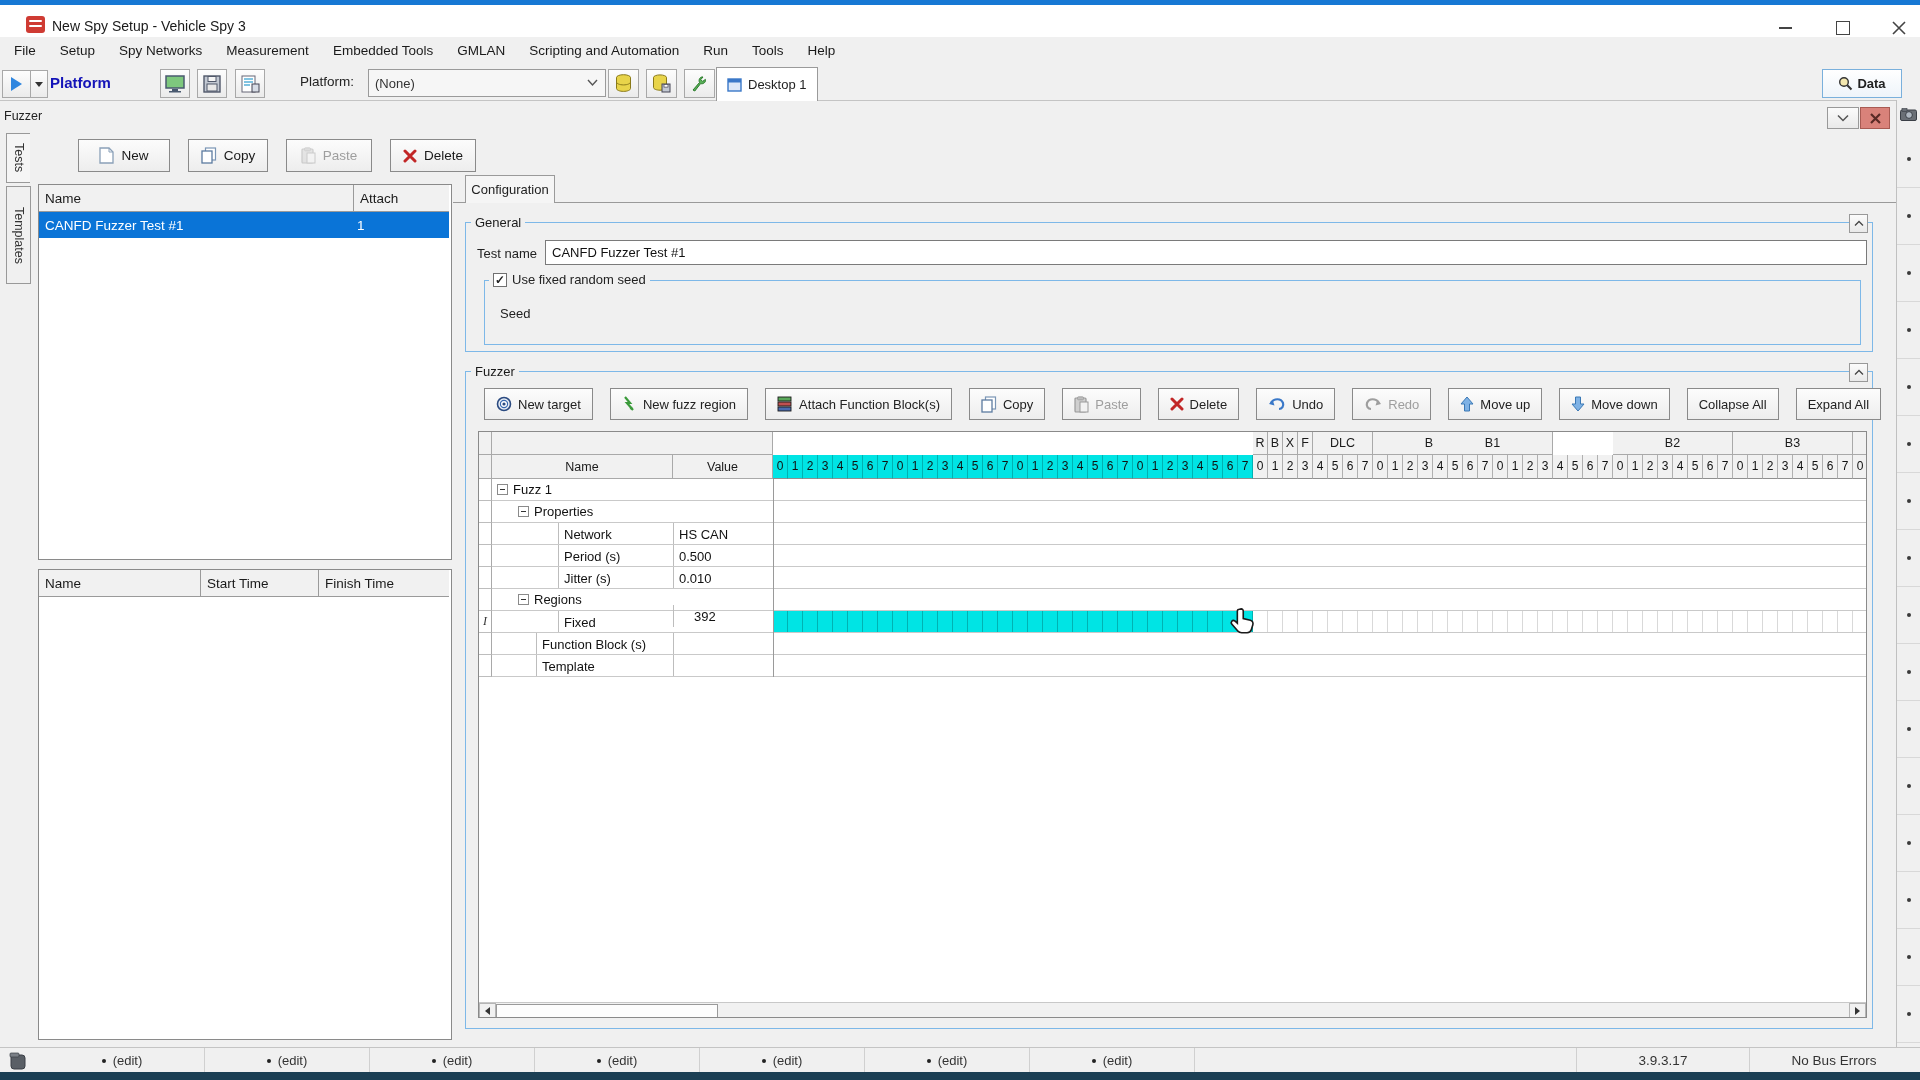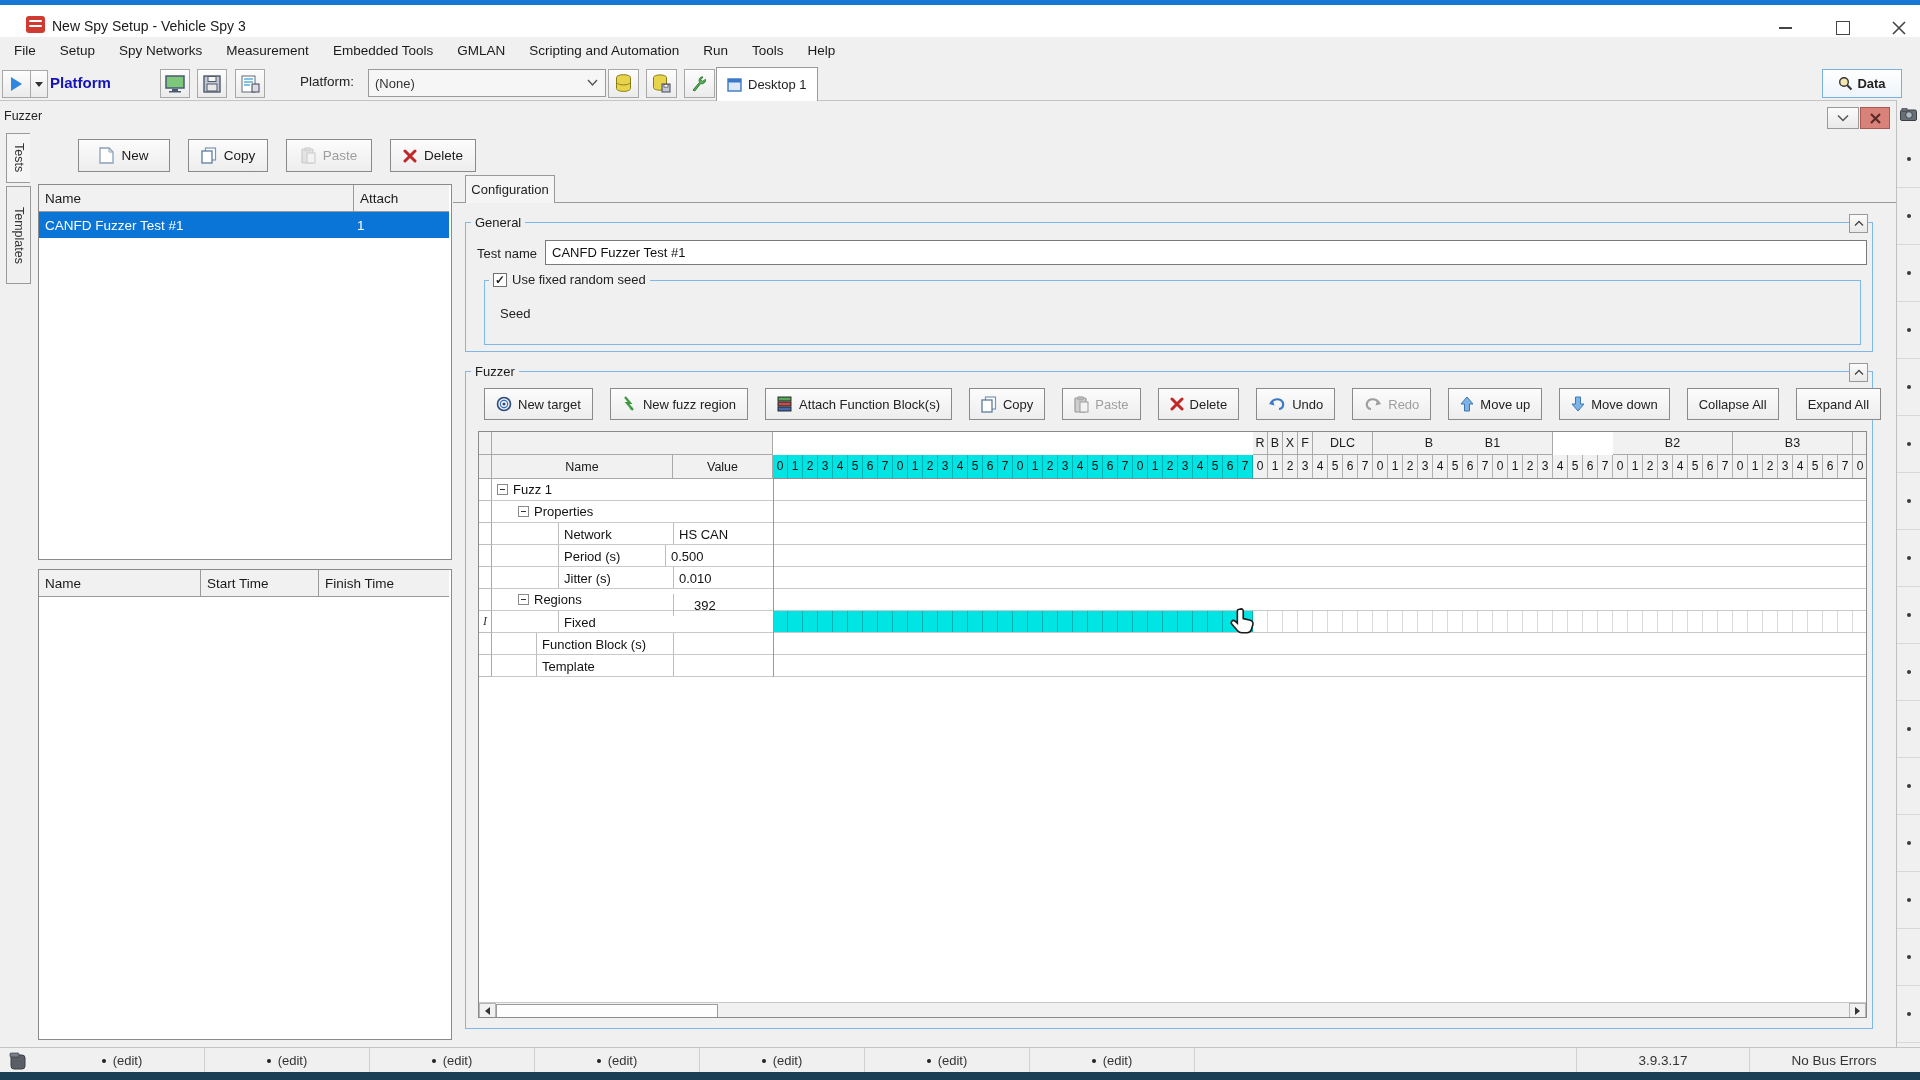--- a/index.html
+++ b/index.html
@@ -496,35 +496,35 @@
         <i></i>
       </div>
       <div class="treelabel" style="left:55px;top:72px;">Properties</div>
       <div class="rowline" style="top:90px;width:1374px;"></div>
       <div class="gcell" style="left:0;top:91px;width:13px;height:22px;"></div>
       <div class="namecell" style="left:79px;top:91px;width:115px;height:22px;">Network</div>
       <div class="valcell" style="left:194px;top:91px;width:100px;height:22px;">HS CAN</div>
       <div class="rowline" style="top:112px;width:1374px;"></div>
       <div class="gcell" style="left:0;top:113px;width:13px;height:22px;"></div>
       <div class="namecell" style="left:79px;top:113px;width:115px;height:22px;">Period (s)</div>
-      <div class="valcell" style="left:186px;top:113px;width:100px;height:22px;text-align:right;">0.500</div>
+      <div class="valcell" style="left:194px;top:113px;width:100px;height:22px;text-align:right;">0.500</div>
       <div class="rowline" style="top:134px;width:1374px;"></div>
       <div class="gcell" style="left:0;top:135px;width:13px;height:22px;"></div>
       <div class="namecell" style="left:79px;top:135px;width:115px;height:22px;">Jitter (s)</div>
       <div class="valcell" style="left:194px;top:135px;width:100px;height:22px;">0.010</div>
       <div class="rowline" style="top:156px;width:1374px;"></div>
       <div class="gcell" style="left:0;top:157px;width:13px;height:22px;"></div>
       <div class="expander" style="left:39px;top:162px;">
         <i></i>
       </div>
       <div class="treelabel" style="left:55px;top:160px;">Regions</div>
       <div class="rowline" style="top:178px;width:1374px;"></div>
       <div class="gcell" style="left: 0px; top: 179px; width: 13px; height: 22px; font-family: &quot;Liberation Serif&quot;, serif; font-style: italic; font-size: 12px; text-align: center; line-height: 20px; color: rgb(51, 51, 51);">I</div>
       <div class="namecell" style="left:79px;top:179px;width:115px;height:22px;">Fixed</div>
-      <div class="valcell" style="left:194px;top:162px;width:100px;height:22px;padding-left:20px;">392</div>
+      <div class="valcell" style="left:194px;top:173px;width:100px;height:22px;padding-left:20px;">392</div>
       <div class="regioncell" style="left:294px;top:179px;width:15px;height:21px;background:#00e4e4;border-right:1px solid #00b2b2;"></div>
       <div class="regioncell" style="left:309px;top:179px;width:15px;height:21px;background:#00e4e4;border-right:1px solid #00b2b2;"></div>
       <div class="regioncell" style="left:324px;top:179px;width:15px;height:21px;background:#00e4e4;border-right:1px solid #00b2b2;"></div>
       <div class="regioncell" style="left:339px;top:179px;width:15px;height:21px;background:#00e4e4;border-right:1px solid #00b2b2;"></div>
       <div class="regioncell" style="left:354px;top:179px;width:15px;height:21px;background:#00e4e4;border-right:1px solid #00b2b2;"></div>
       <div class="regioncell" style="left:369px;top:179px;width:15px;height:21px;background:#00e4e4;border-right:1px solid #00b2b2;"></div>
       <div class="regioncell" style="left:384px;top:179px;width:15px;height:21px;background:#00e4e4;border-right:1px solid #00b2b2;"></div>
       <div class="regioncell" style="left:399px;top:179px;width:15px;height:21px;background:#00e4e4;border-right:1px solid #00b2b2;"></div>
       <div class="regioncell" style="left:414px;top:179px;width:15px;height:21px;background:#00e4e4;border-right:1px solid #00b2b2;"></div>
       <div class="regioncell" style="left:429px;top:179px;width:15px;height:21px;background:#00e4e4;border-right:1px solid #00b2b2;"></div>

